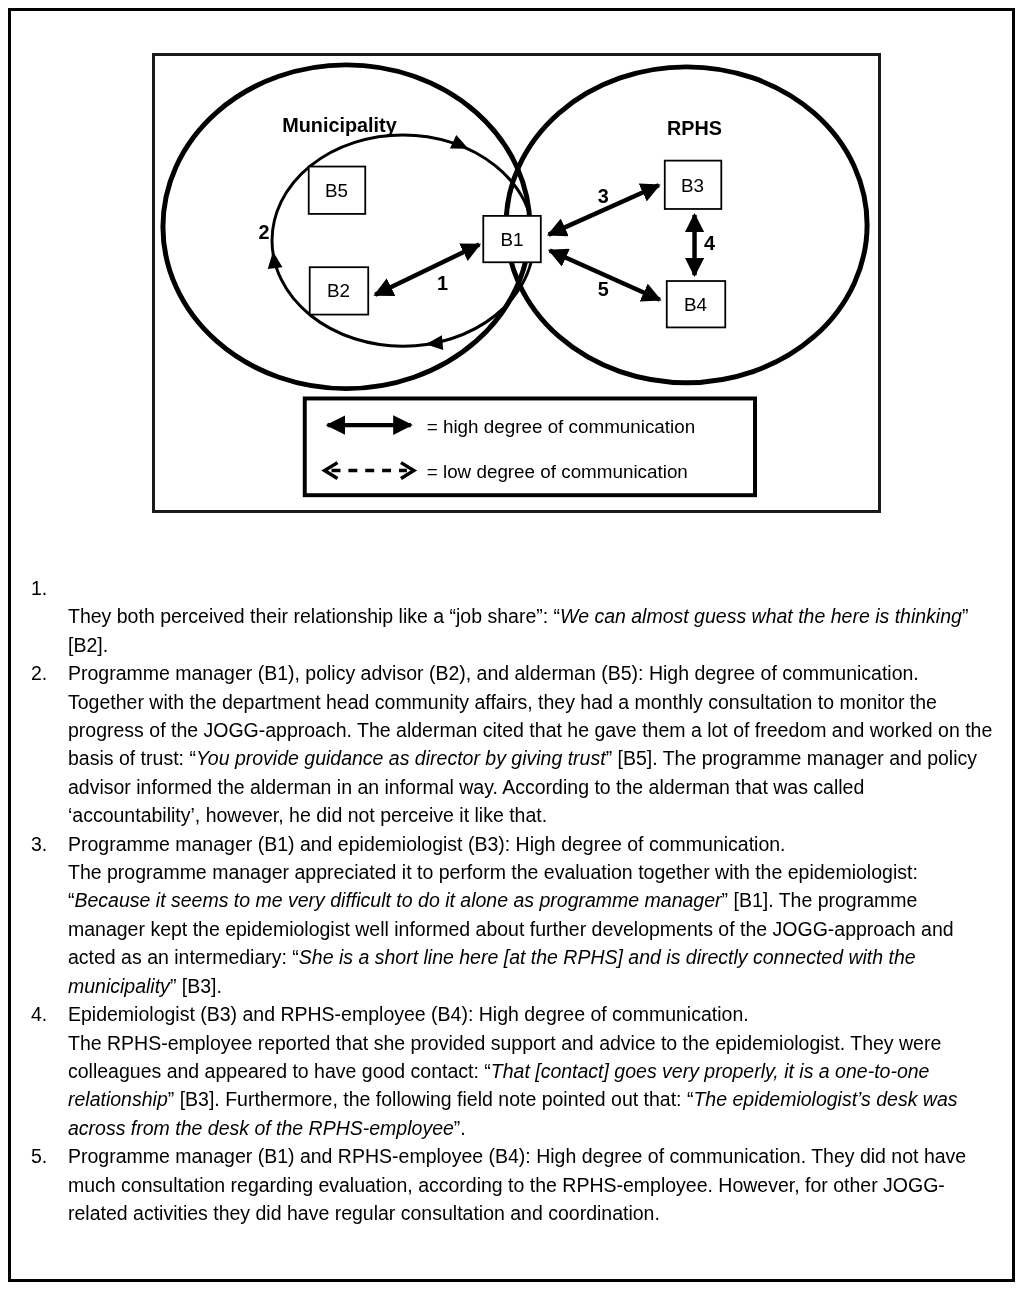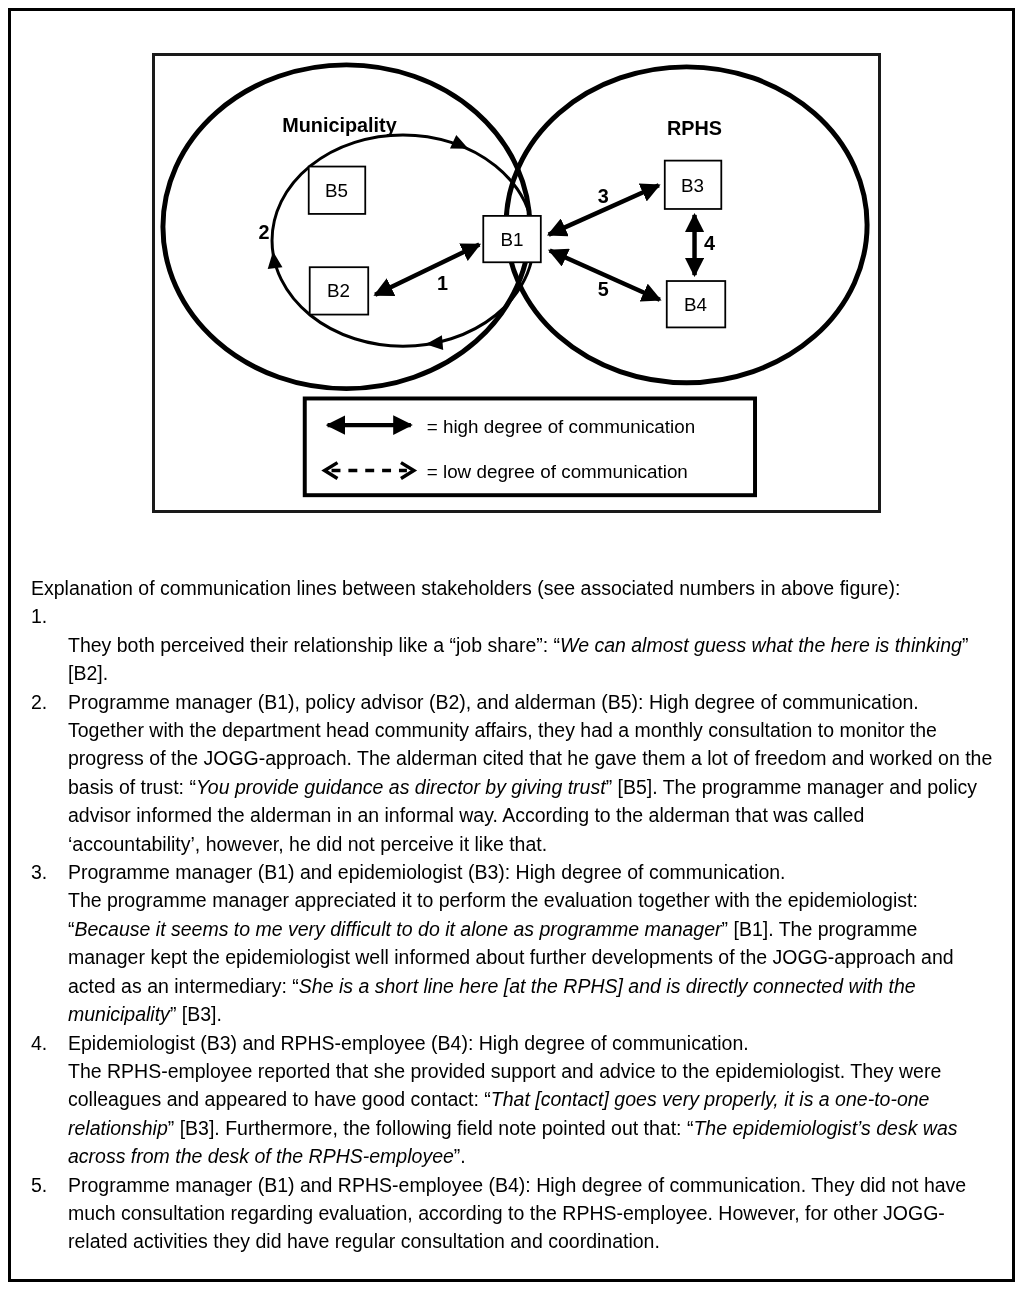--- a/index.html
+++ b/index.html
@@ -83,21 +83,20 @@
       <line x1="174" y1="374" x2="258" y2="374" stroke="#000" stroke-width="4.5" marker-start="url(#ah)" marker-end="url(#ah)"></line>
       <text class="legend-label" x="274" y="375" text-anchor="start" dominant-baseline="central">= high degree of communication</text>
       <path d="M184,412 L171,420 L184,428" fill="none" stroke="#000" stroke-width="3.5"></path>
       <line x1="178" y1="420" x2="254" y2="420" stroke="#000" stroke-width="3.5" stroke-dasharray="9 8"></line>
       <path d="M248,412 L261,420 L248,428" fill="none" stroke="#000" stroke-width="3.5"></path>
       <text class="legend-label" x="274" y="421" text-anchor="start" dominant-baseline="central">= low degree of communication</text>
     </svg>
   </div>
 
   <div class="text-block">
-    <p class="intro">Explanation of communication lines between stakeholders (see associated numbers in above figure):</p>
     <div>
         <div class="exp-item">
           <div class="exp-num">1.</div>
           <div class="exp-body"><br><span>They both perceived their relationship like a “job share”: “</span><em>We can almost guess what the here is thinking</em><span>” [B2].</span></div>
         </div>
         <div class="exp-item">
           <div class="exp-num">2.</div>
           <div class="exp-body"><span>Programme manager (B1), policy advisor (B2), and alderman (B5): High degree of communication. Together with the department head community affairs, they had a monthly consultation to monitor the progress of the JOGG-approach. The alderman cited that he gave them a lot of freedom and worked on the basis of trust: “</span><em>You provide guidance as director by giving trust</em><span>” [B5]. The programme manager and policy advisor informed the alderman in an informal way. According to the alderman that was called ‘accountability’, however, he did not perceive it like that.</span></div>
         </div>
         <div class="exp-item">

